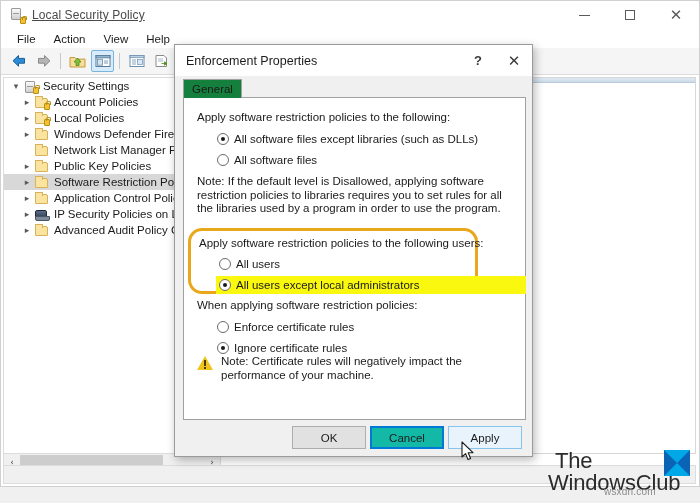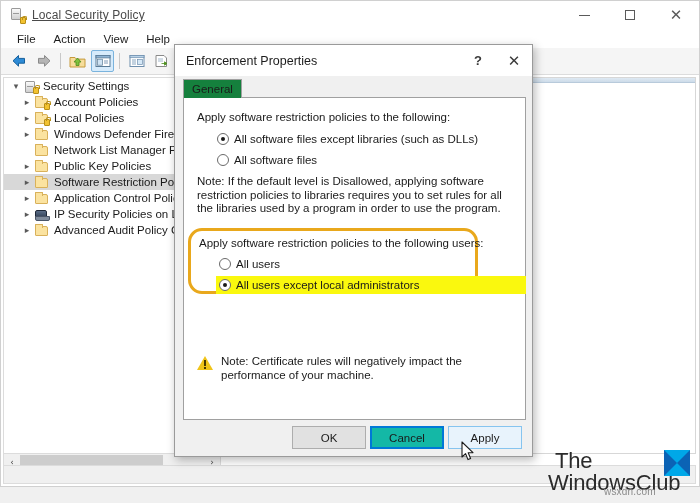--- a/index.html
+++ b/index.html
@@ -715,20 +715,33 @@
             <span>All users</span>
           </div>
 
           <div class="radio-row hl-yellow" style="margin-top:3px">
             <span class="radio checked"></span>
             <span>All users except local administrators</span>
           </div>
         </div>
       </div>
 
+      <div id="sec-certs">
+        <div class="grp-label">When applying software restriction policies:</div>
+
+        <div class="radio-row" style="margin-top:5px">
+          <span class="radio"></span>
+          <span>Enforce certificate rules</span>
+        </div>
+
+        <div class="radio-row" style="margin-top:3px">
+          <span class="radio checked"></span>
+          <span>Ignore certificate rules</span>
+        </div>
+      </div>
 
       <div id="sec-warn">
         <span id="warn-icon">
           <span class="tri"></span>
             <span class="tri-bang"></span>
             <span class="tri-dot"></span>
         </span>
         <span class="note-text">Note:  Certificate rules will negatively impact the performance of your machine.</span>
       </div>
     </div>

